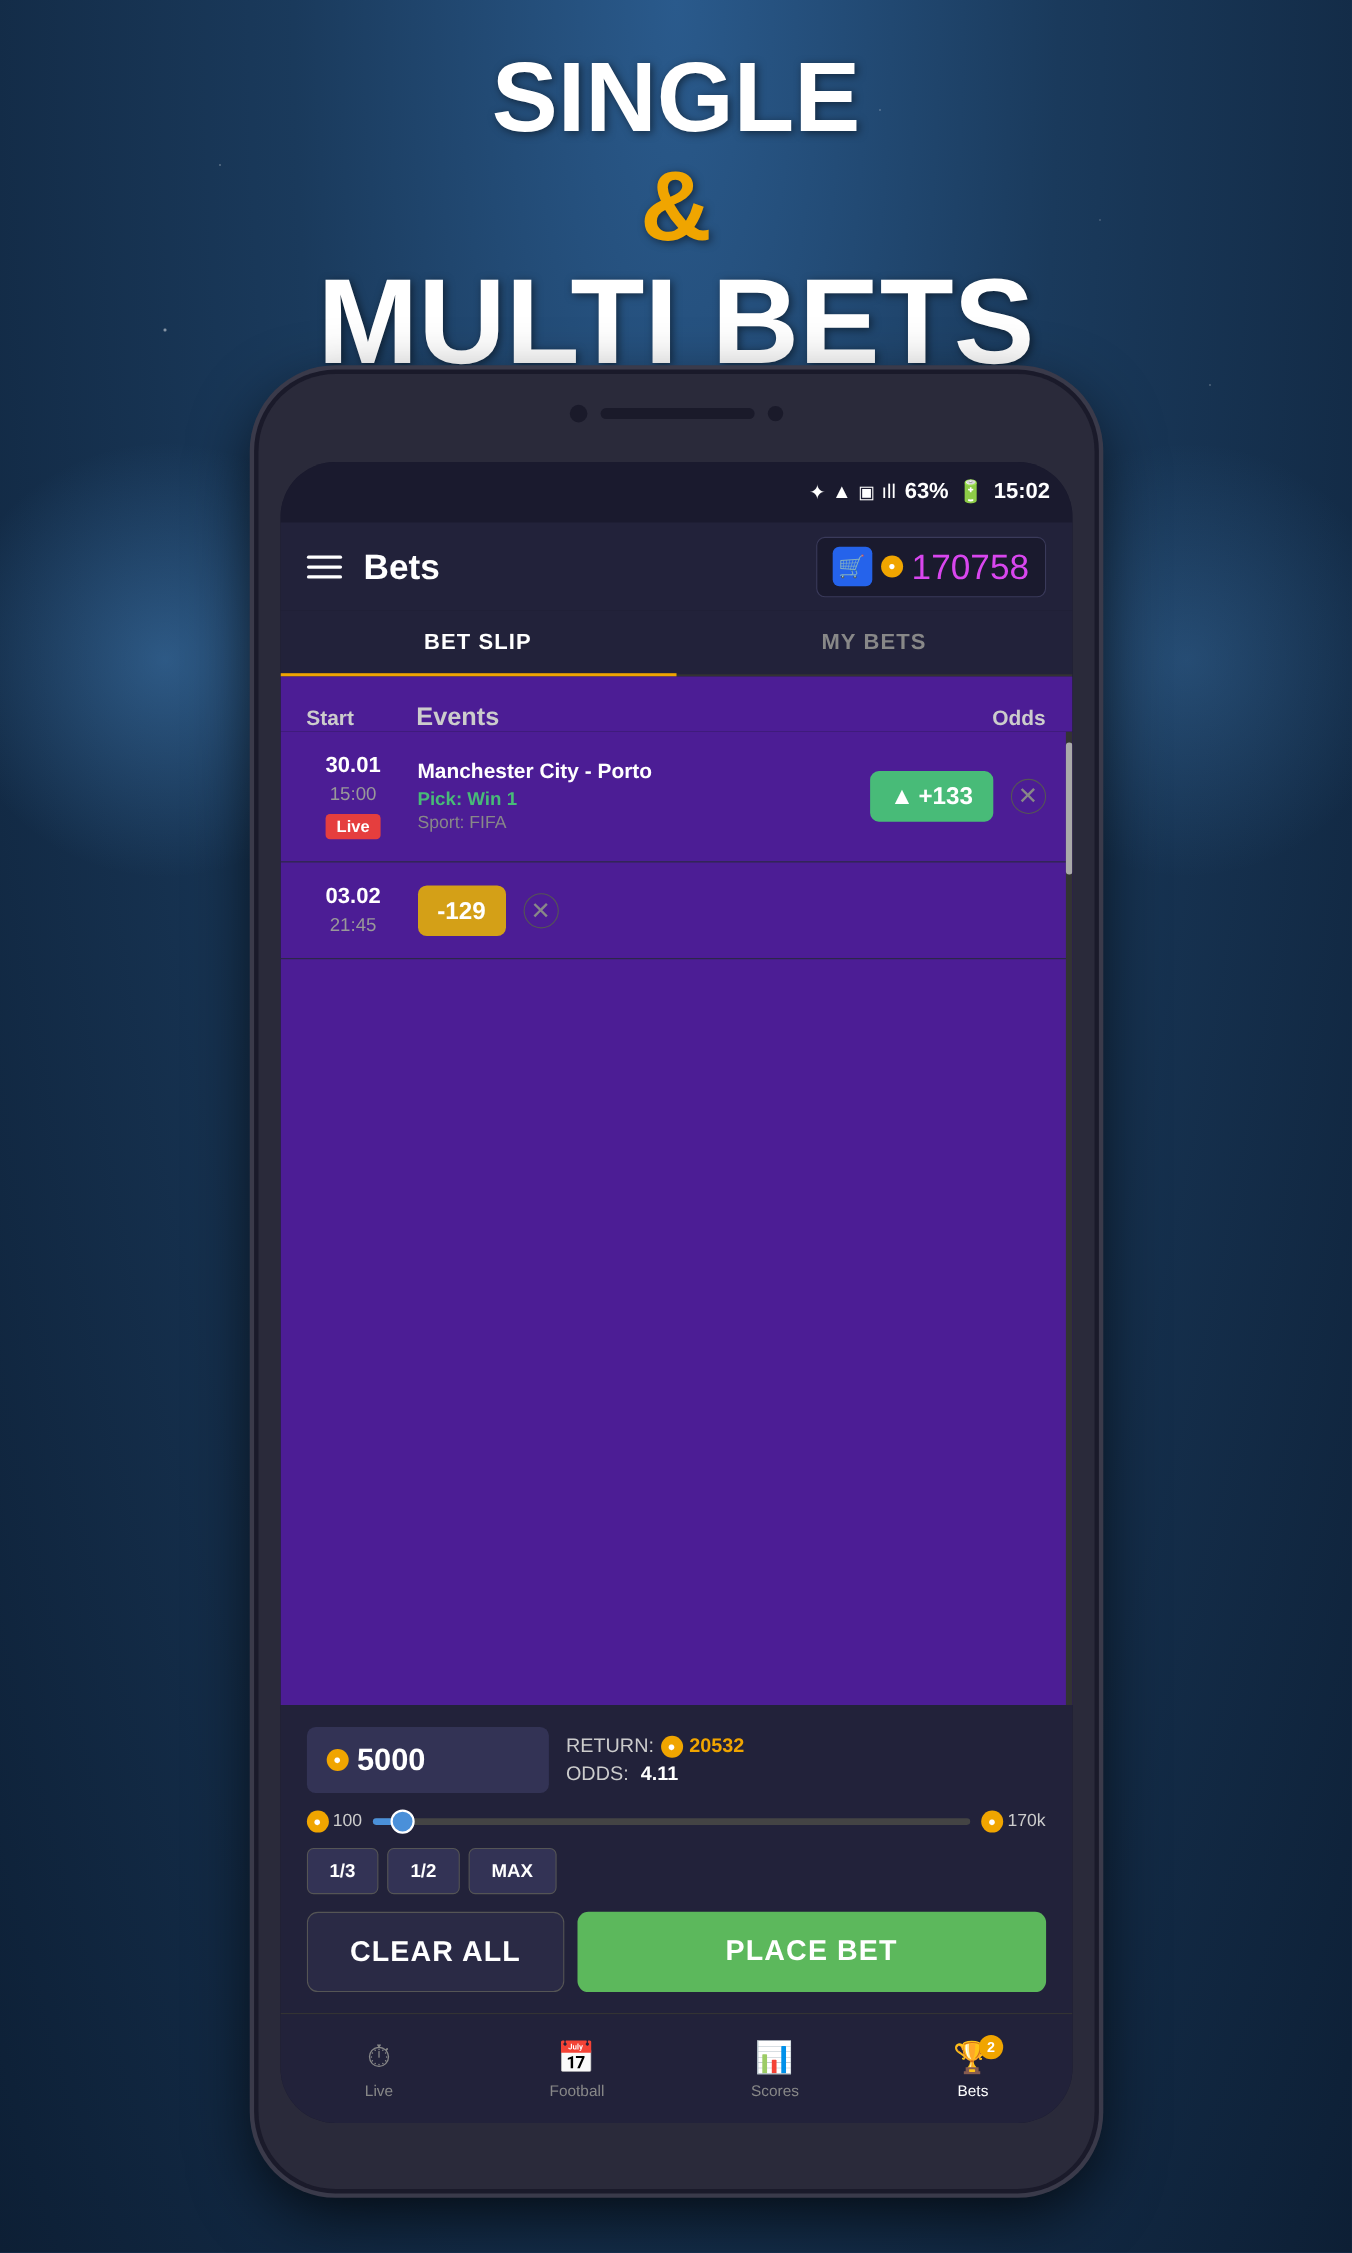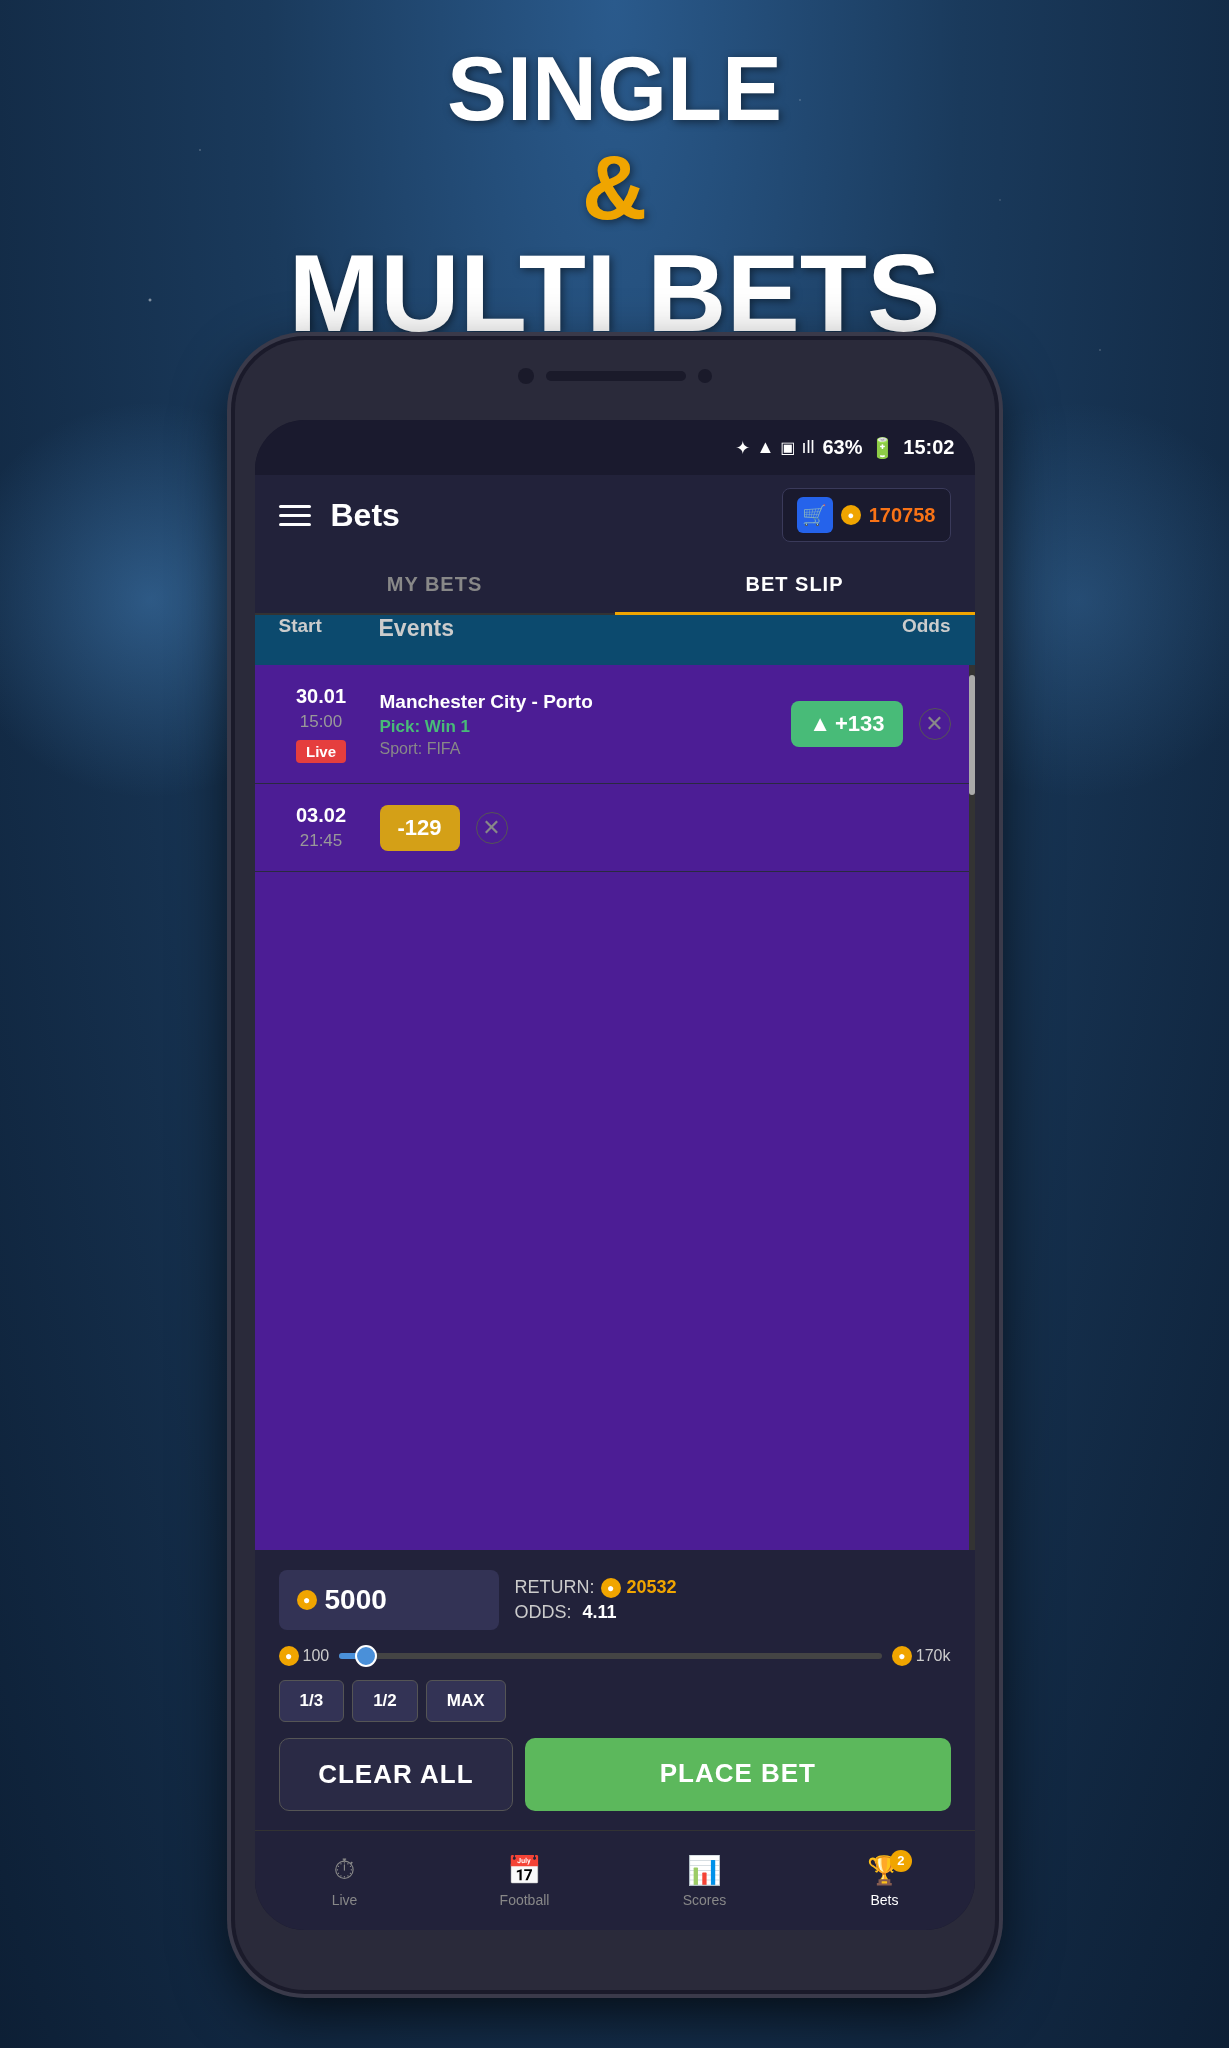--- a/index.html
+++ b/index.html
@@ -221,23 +221,23 @@
       background: #f0a500;
       border-radius: 50%;
       display: inline-flex;
       align-items: center;
       justify-content: center;
       color: white;
       font-size: 11px;
       font-weight: 900;
     }
     .balance-amount {
-      color: #f97316;
-      font-size: 20px;
-      font-weight: 700;
+      color: #d946ef;
+      font-size: 32px;
+      font-weight: 400;
     }
 
     
     .tabs-bar {
       position: absolute;
       top: 135px;
       left: 0;
       right: 0;
       height: 60px;
       background: #22223a;
@@ -269,23 +269,23 @@
       background: #f0a500;
     }
 
     
     .table-header {
       position: absolute;
       top: 195px;
       left: 0;
       right: 0;
       height: 50px;
-      background: #0c4a6e;
-      display: flex;
-      align-items: flex-start;
+      background: #4c1d95;
+      display: flex;
+      align-items: flex-end;
       padding: 0 24px;
     }
     .col-start { width: 100px; color: #ccc; font-size: 19px; font-weight: 600; }
     .col-events { flex: 1; color: #ccc; font-size: 23px; font-weight: 600; }
     .col-odds { width: 120px; color: #ccc; font-size: 19px; font-weight: 600; text-align: right; }
 
     
     .bet-list {
       position: absolute;
       top: 245px;
@@ -660,22 +660,22 @@
       </div>
       <div class="app-title">Bets</div>
       <div class="balance-btn">
         <div class="wallet-icon-box">🛒</div>
         <div class="coin-icon">●</div>
         <span class="balance-amount">170758</span>
       </div>
     </div>
 
     <div class="tabs-bar">
+      <div class="tab-item active">BET SLIP</div>
       <div class="tab-item">MY BETS</div>
-      <div class="tab-item active">BET SLIP</div>
     </div>
 
     <div class="table-header">
       <div class="col-start">Start</div>
       <div class="col-events">Events</div>
       <div class="col-odds">Odds</div>
     </div>
 
     <div class="bet-list">
 

